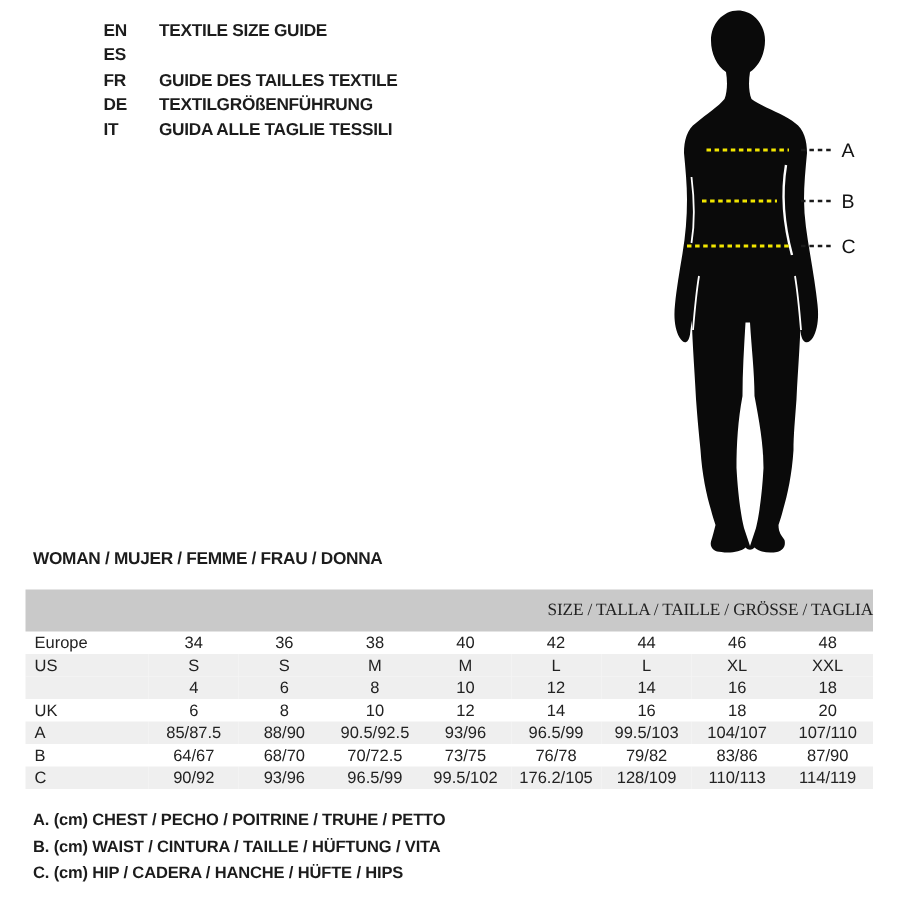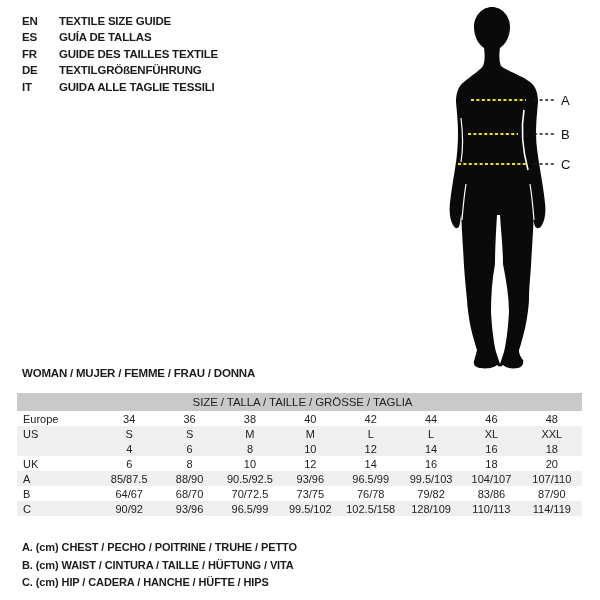--- a/index.html
+++ b/index.html
@@ -4,38 +4,38 @@
 <style>
   html,body{margin:0;padding:0;}
   body{
     width:600px;height:600px;background:#ffffff;position:relative;overflow:hidden;
     font-family:"Liberation Sans",sans-serif;color:#1c1c1c;
   }
   .canvas{position:absolute;inset:0;width:600px;height:600px;background:#fff;}
 
   
   .lang-block{position:absolute;left:22px;top:13px;}
-  .lang-row{display:flex;line-height:16.4px;font-size:11.5px;font-weight:bold;letter-spacing:-0.2px;}
+  .lang-row{display:flex;line-height:16.4px;font-size:11.5px;font-weight:bold;letter-spacing:-0.2px;margin-left:47px;}
   .lang-code{width:37px;flex:0 0 37px;}
   .lang-label{white-space:nowrap;}
 
   
   .figure-wrap{position:absolute;left:430px;top:0;width:170px;height:380px;}
   .figure-wrap svg{display:block;width:170px;height:380px;}
   .marker-label{font-family:"Liberation Sans",sans-serif;font-size:13px;fill:#111;}
 
   
   .woman-title{position:absolute;left:22px;top:367px;font-size:11.5px;font-weight:bold;letter-spacing:-0.2px;text-align:right;}
   .size-table{
     position:absolute;left:17px;top:393px;width:565px;
     border-collapse:collapse;table-layout:fixed;font-size:11px;color:#222;
   }
   .size-table th{
-    background:var(--header-bg,#c9c9c9);text-align:center;font-weight:normal;
-    font-size:11.5px;color:#222;height:18px;padding:0 0 0 6px;letter-spacing:-0.1px;
+    background:var(--header-bg,#c9c9c9);text-align:right;font-weight:normal;
+    font-size:11.5px;color:#222;height:28px;padding:0 0 0 6px;letter-spacing:-0.1px;font-family:Liberation Serif, serif;
   }
   .size-table td{height:15px;padding:0;text-align:center;font-weight:normal;white-space:nowrap;}
   .size-table td.lbl{text-align:left;padding-left:6px;}
   .size-table tr.shaded td{background:var(--stripe-bg,#efefef);}
   .col-label{width:82px;}
 
   
   .legend{position:absolute;left:22px;top:539px;font-size:11px;font-weight:bold;line-height:17.6px;letter-spacing:-0.1px;}
 </style>
 </head>
@@ -43,21 +43,20 @@
 
 <div class="canvas">
 
   <div class="lang-block">
     <div class="lang-row">
       <span class="lang-code">EN</span>
       <span class="lang-label">TEXTILE SIZE GUIDE</span>
     </div>
     <div class="lang-row">
       <span class="lang-code">ES</span>
-      <span class="lang-label">GUÍA DE TALLAS</span>
     </div>
     <div class="lang-row">
       <span class="lang-code">FR</span>
       <span class="lang-label">GUIDE DES TAILLES TEXTILE</span>
     </div>
     <div class="lang-row">
       <span class="lang-code">DE</span>
       <span class="lang-label">TEXTILGRÖßENFÜHRUNG</span>
     </div>
     <div class="lang-row">
@@ -191,21 +190,21 @@
         <td>79/82</td>
         <td>83/86</td>
         <td>87/90</td>
       </tr>
       <tr class="shaded">
         <td class="lbl">C</td>
         <td>90/92</td>
         <td>93/96</td>
         <td>96.5/99</td>
         <td>99.5/102</td>
-        <td>102.5/158</td>
+        <td>176.2/105</td>
         <td>128/109</td>
         <td>110/113</td>
         <td>114/119</td>
       </tr>
     </tbody>
   </table>
 
   <div class="legend">
     <div>A. (cm) CHEST / PECHO / POITRINE / TRUHE / PETTO</div>
     <div>B. (cm) WAIST / CINTURA / TAILLE / HÜFTUNG / VITA</div>

